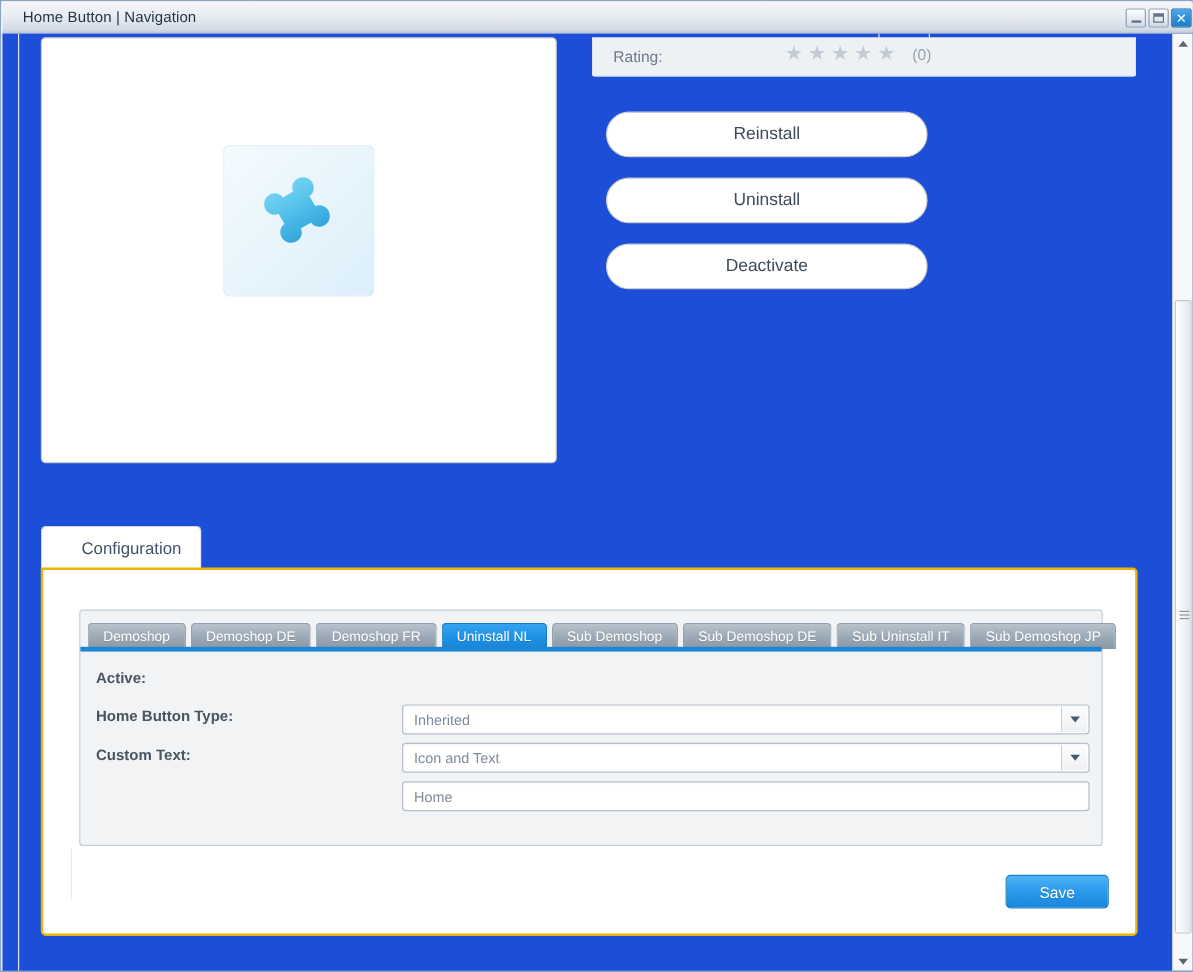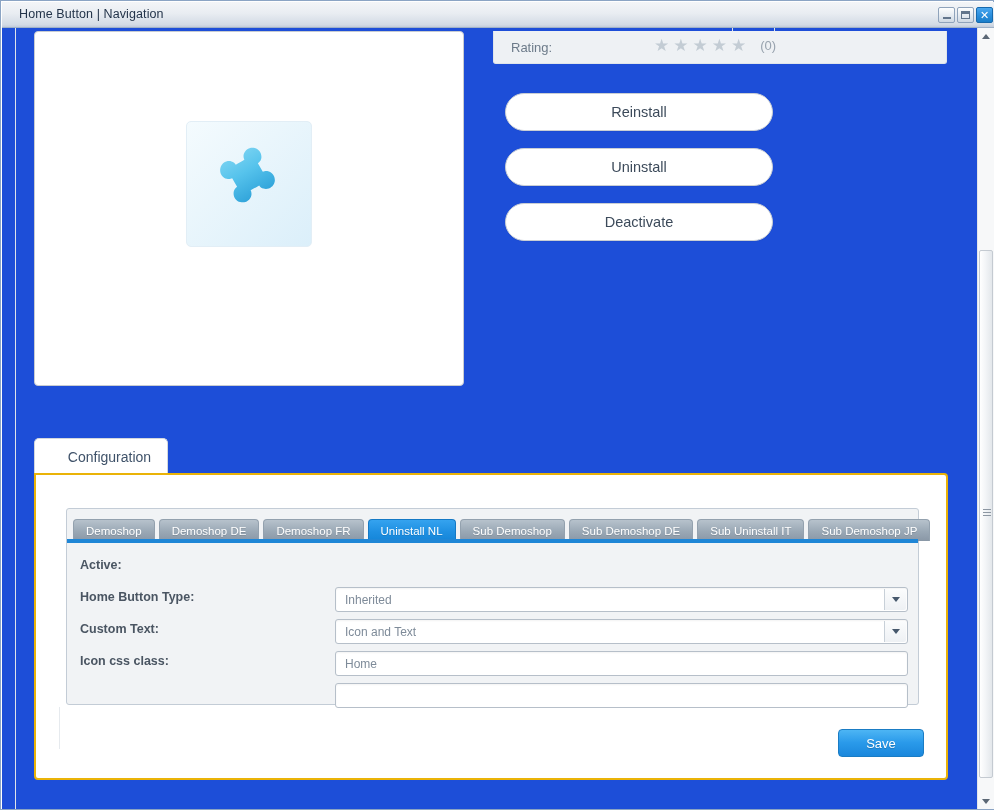--- a/index.html
+++ b/index.html
@@ -469,26 +469,20 @@
           </div>
         </div>
 
         <div class="form-row" id="row-2">
           <div class="form-label">Custom Text:</div>
           <div class="field">
             <span class="value">Home</span>
           </div>
         </div>
 
-        <div class="form-row" id="row-3">
-          <div class="form-label">Icon css class:</div>
-          <div class="field">
-            <span class="value"></span>
-          </div>
-        </div>
 
       </div>
 
       <div id="save-button">Save</div>
     </div>
 
     <div id="scrollbar">
       <div class="sb-arrow" id="sb-up">
         <span class="tri-up"></span>
       </div>

